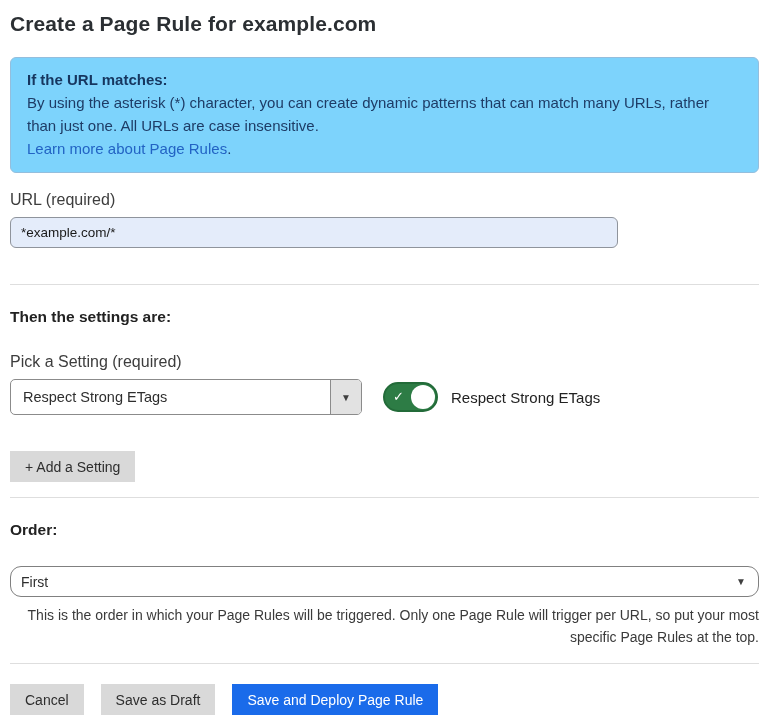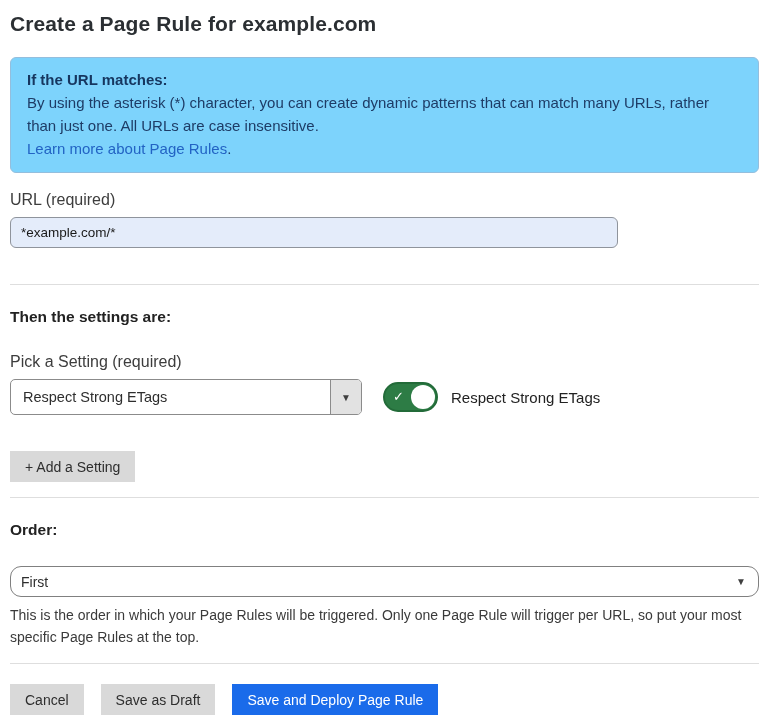--- a/index.html
+++ b/index.html
@@ -177,20 +177,21 @@
   }
   .order-select .select-value { font-size: 14px; color: #2e2e2e; }
   .order-select .chevron { font-size: 10px; color: #3f3f3f; }
 
   .order-desc {
     margin-top: 7px;
     font-size: 14px;
     line-height: 22px;
     color: #3a3a3a;
     max-width: 749px;
+    text-align: right;
   }
 
   .actions { display: flex; align-items: center; }
   .actions .btn + .btn { margin-left: 17px; }
 </style>
 </head>
 <body>
 
 <div class="page">
 

